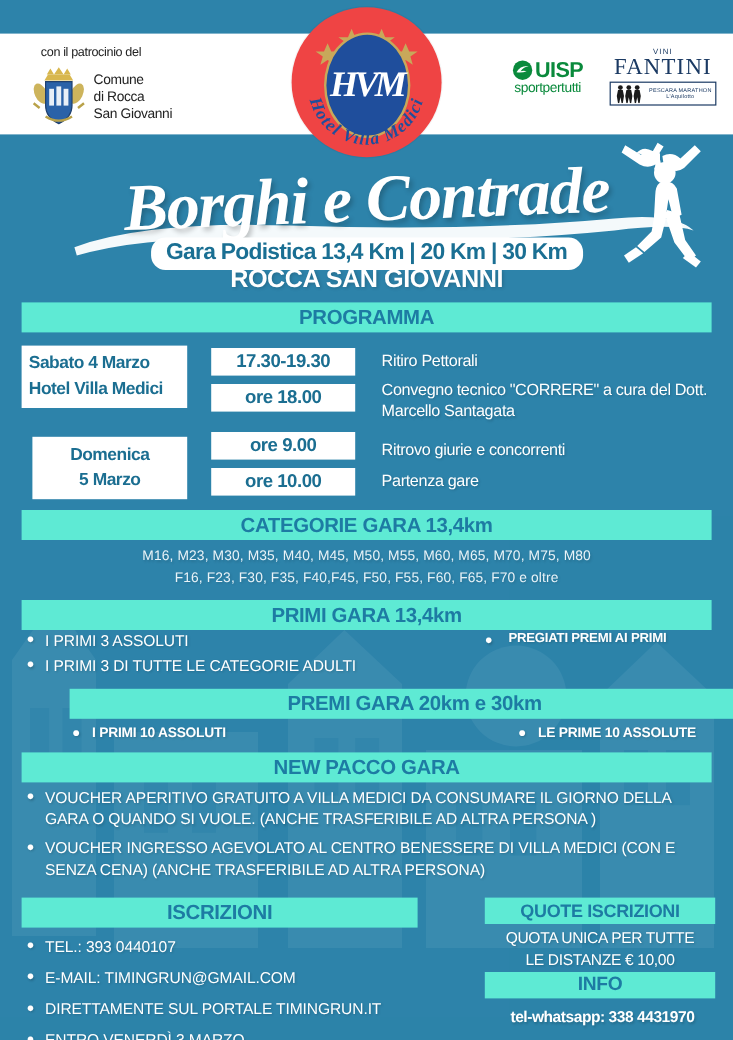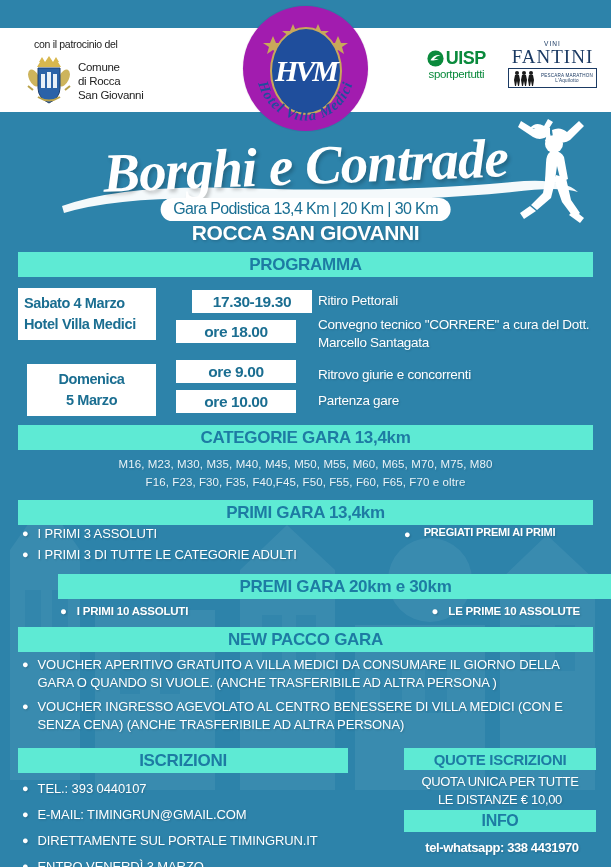--- a/index.html
+++ b/index.html
@@ -58,21 +58,21 @@
   }
   .fantini .pescara{
     border:1px solid #1b3a63; margin-top:2px; padding:1px 3px;
     display:flex; align-items:center; gap:3px; font-size:4.6px;
     color:#1b3a63; letter-spacing:.2px;
   }
 
   
   .hvm-logo{
     position:absolute; left:243px; top:6px; width:125px; height:125px;
-    border-radius:50%; background:#a21caf; z-index:5;
+    border-radius:50%; background:#ef4444; z-index:5;
     box-shadow:0 0 0 1px rgba(0,0,0,.04);
   }
   .hvm-inner{
     position:absolute; left:50%; top:52%; transform:translate(-50%,-50%);
     width:72px; height:88px; border-radius:50%/50%;
     background:#1f4e9c; border:2.5px solid #c8a85a;
     display:flex; align-items:center; justify-content:center;
   }
   .hvm-mono{
     font-family:"Liberation Serif", serif; font-style:italic;
@@ -99,21 +99,21 @@
   .runner{
     position:absolute; right:6px; top:118px; width:105px; height:120px; z-index:3;
   }
   .swoosh{
     position:absolute; left:60px; top:176px; width:520px; height:46px; z-index:3;
   }
   .distance-pill{
     position:absolute; left:50%; transform:translateX(-50%); top:198px;
     background:#ffffff; color:#1a6f93;
     border-radius:12px; padding:2px 13px 3px;
-    font-size:16px; font-weight:normal; letter-spacing:-.6px;
+    font-size:19px; font-weight:bold; letter-spacing:-.6px;
     white-space:nowrap; z-index:6;
   }
   .city{
     position:absolute; left:0; top:221px; width:611px; text-align:center;
     color:#ffffff; font-size:21px; font-weight:bold; letter-spacing:-.4px;
     text-shadow:1px 1px 3px rgba(0,0,0,.2); z-index:4;
   }
 
   
   .bar{
@@ -136,21 +136,21 @@
     font-size:14.5px; letter-spacing:-.4px; line-height:1.45;
   }
   .day1{ left:18px; top:288px; width:138px; height:52px; align-items:flex-start; padding-left:6px;}
   .day2{ left:27px; top:364px; width:129px; height:52px; }
 
   .time-box{
     position:absolute; left:176px; width:120px; height:23px;
     background:#fff; color:#1b6e91; font-weight:bold; font-size:15.5px;
     display:flex; align-items:center; justify-content:center; letter-spacing:-.4px;
   }
-  .t1{ top:290px;margin-left:16px; }
+  .t1{ top:290px; }
   .t2{ top:320px; }
   .t3{ top:360px; }
   .t4{ top:390px; }
 
   .desc{
     position:absolute; left:318px; color:#ffffff; font-size:13.5px;
     letter-spacing:-.3px; line-height:1.32; text-shadow:1px 1px 2px rgba(0,0,0,.18);
   }
   .d1{ top:292px; }
   .d2{ top:316px; width:285px; }

